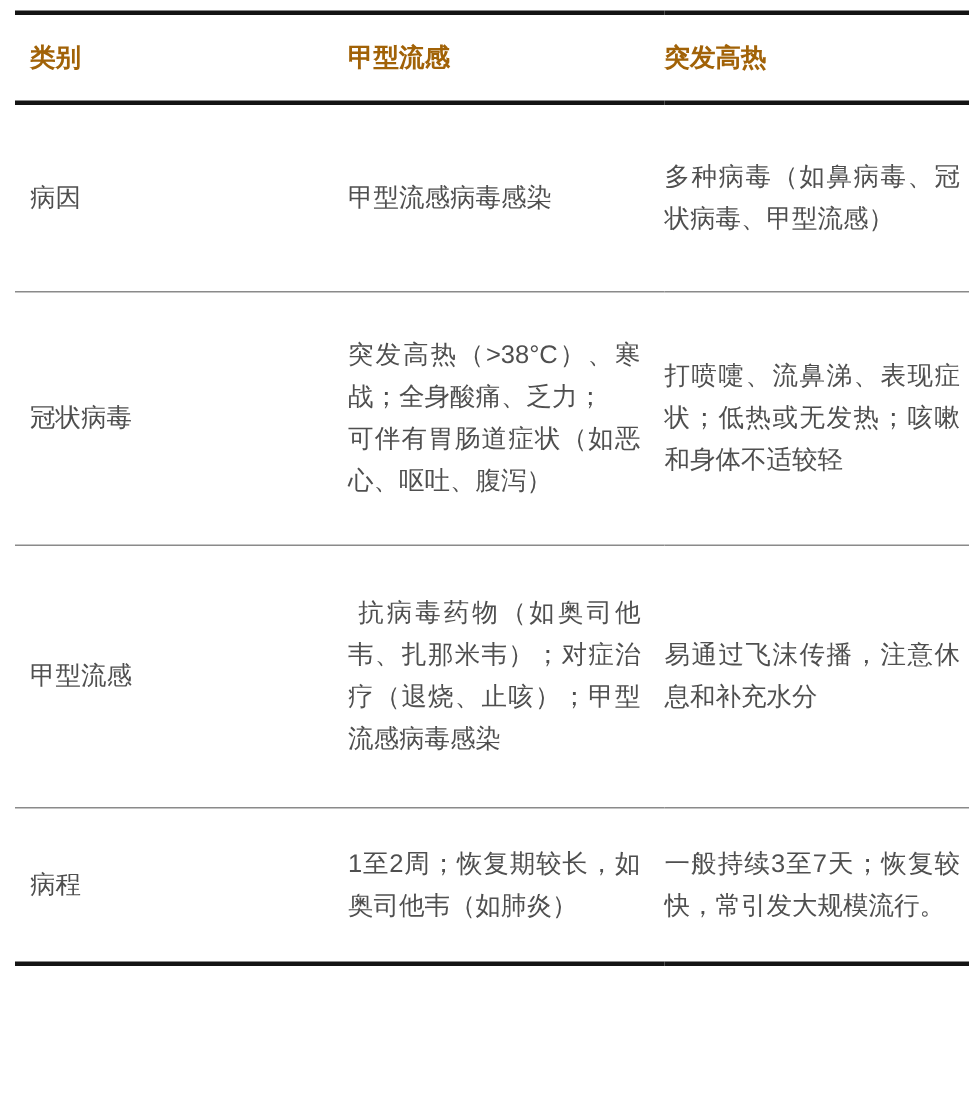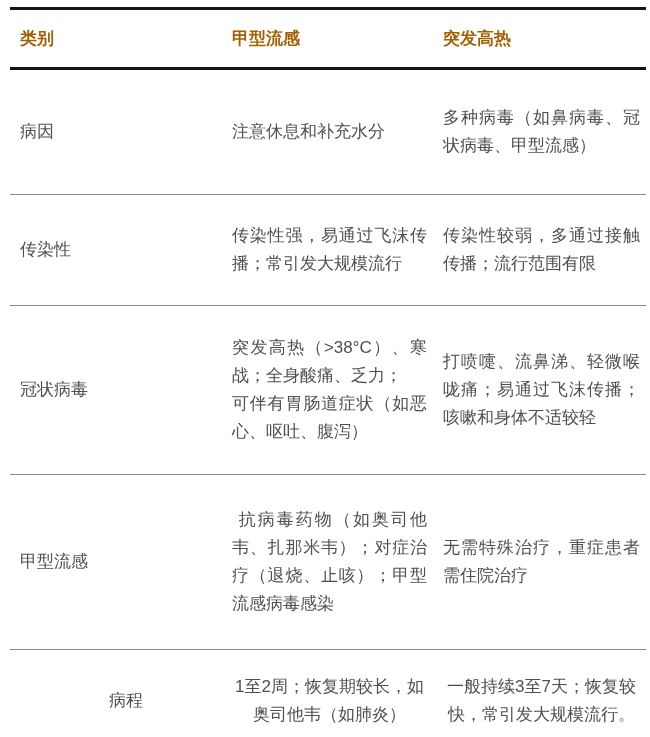--- a/index.html
+++ b/index.html
@@ -41,21 +41,20 @@
   .tr-header .td {
     font-weight: 700;
     color: #a16207;
     border-bottom: 3px solid #141414;
   }
   .tr-body .td {
     border-bottom: 1px solid #8a8a8a;
   }
   .tr-last .td {
     border-bottom: none;
-    text-align: center;
   }
   .td-cat  {
     width: 222px;
     padding-left: 10px;
   }
   .td-flu  {
     width: 211px;
     padding-right: 16px;
     text-align: justify;
   }
@@ -73,41 +72,36 @@
 <div class="cmp-table">
 
   <div class="tr tr-header">
     <div class="td td-cat">类别</div>
     <div class="td td-flu">甲型流感</div>
     <div class="td td-cold">突发高热</div>
   </div>
 
   <div class="tr tr-body tr-row0">
     <div class="td td-cat">病因</div>
-    <div class="td td-flu">注意休息和补充水分</div>
+    <div class="td td-flu">甲型流感病毒感染</div>
     <div class="td td-cold">多种病毒（如鼻病毒、冠状病毒、甲型流感）</div>
   </div>
 
-  <div class="tr tr-body tr-row1">
-    <div class="td td-cat">传染性</div>
-    <div class="td td-flu">传染性强，易通过飞沫传播；常引发大规模流行</div>
-    <div class="td td-cold">传染性较弱，多通过接触传播；流行范围有限</div>
-  </div>
 
   <div class="tr tr-body tr-row2">
     <div class="td td-cat">冠状病毒</div>
     <div class="td td-flu">突发高热（&gt;38°C）、寒战；全身酸痛、乏力；
 可伴有胃肠道症状（如恶心、呕吐、腹泻）</div>
-    <div class="td td-cold">打喷嚏、流鼻涕、轻微喉咙痛；易通过飞沫传播；咳嗽和身体不适较轻</div>
+    <div class="td td-cold">打喷嚏、流鼻涕、表现症状；低热或无发热；咳嗽和身体不适较轻</div>
   </div>
 
   <div class="tr tr-body tr-row3">
     <div class="td td-cat">甲型流感</div>
     <div class="td td-flu"> 抗病毒药物（如奥司他韦、扎那米韦）；对症治疗（退烧、止咳）；甲型流感病毒感染</div>
-    <div class="td td-cold">无需特殊治疗，重症患者需住院治疗</div>
+    <div class="td td-cold">易通过飞沫传播，注意休息和补充水分</div>
   </div>
 
   <div class="tr tr-body tr-last tr-row4">
     <div class="td td-cat">病程</div>
     <div class="td td-flu">1至2周；恢复期较长，如奥司他韦（如肺炎）</div>
     <div class="td td-cold">一般持续3至7天；恢复较快，常引发大规模流行。</div>
   </div>
 
 </div>
 

